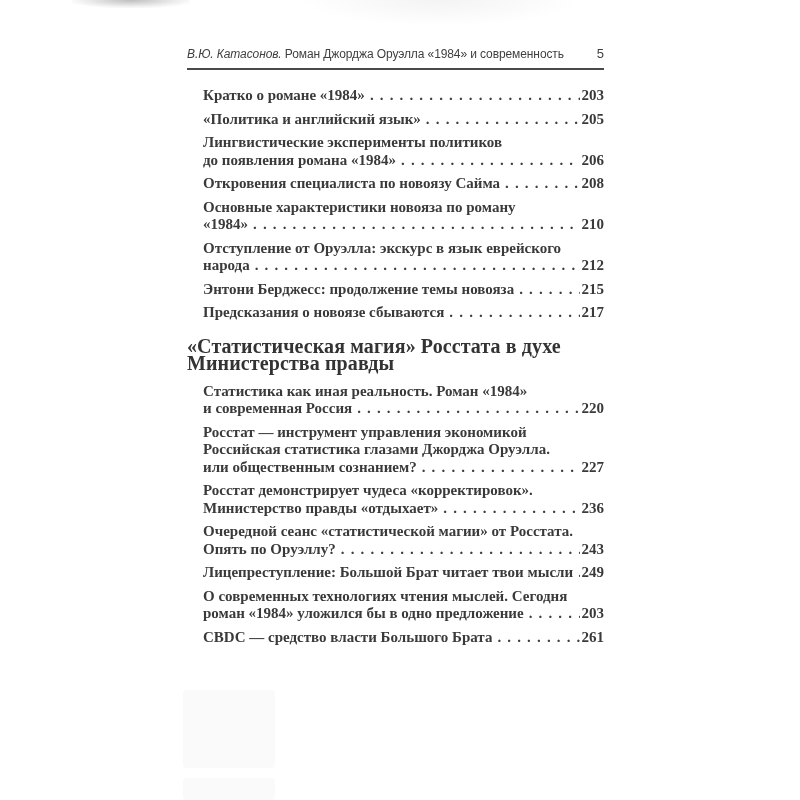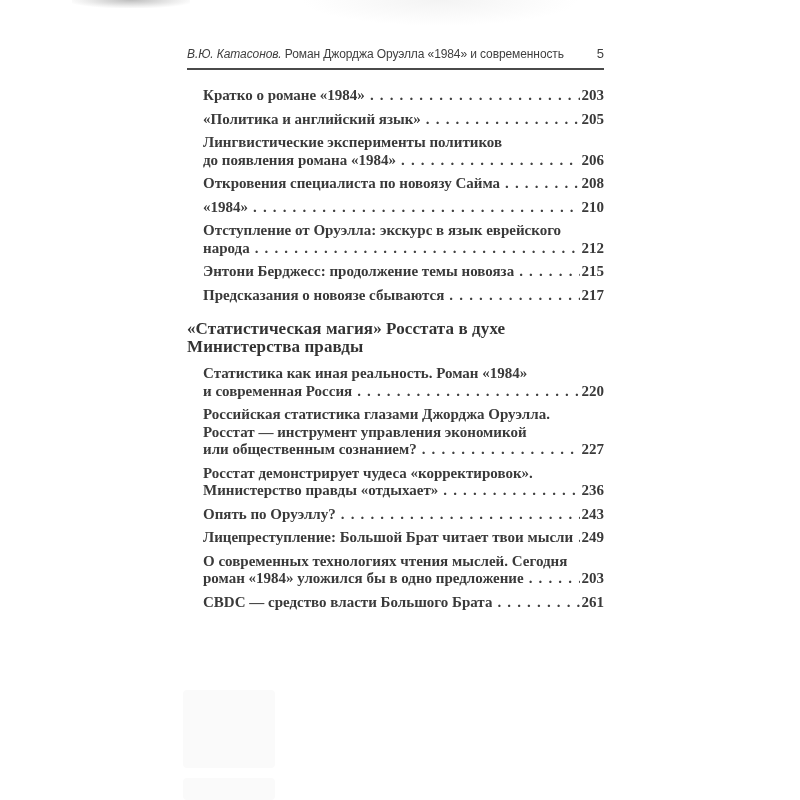--- a/index.html
+++ b/index.html
@@ -26,21 +26,21 @@
     display:flex;justify-content:space-between;align-items:flex-end;
     font-family:"Liberation Sans","DejaVu Sans",sans-serif;
     font-size:12px;line-height:14px;color:#3f3f3f;letter-spacing:-0.1px;
     padding-bottom:7px;border-bottom:2px solid #4a4a4a;
   }
   .rh-author{font-style:italic;}
   .rh-page{font-size:13px;}
 
   .toc{margin-top:17px;}
   .toc-heading{
-    font-weight:bold;font-size:17px;line-height:17.5px;color:#333333;
+    font-weight:bold;font-size:20px;line-height:17.5px;color:#333333;
     margin:16px 0 10px 0;letter-spacing:0.1px;
   }
   .toc-heading .hline{display:block;}
   .toc-entry{margin:0 0 6px 16px;font-size:15px;line-height:17.5px;font-weight:bold;}
   .toc-entry .line{white-space:nowrap;}
   .lastline{display:flex;align-items:baseline;}
   .lastline .ltext{white-space:nowrap;flex:0 1 auto;overflow:hidden;}
   .dots{
     flex:1 1 0;min-width:0;overflow:hidden;white-space:nowrap;
     margin:0 2px 0 5px;letter-spacing:1.2px;color:#3f3f3f;
@@ -89,20 +89,21 @@
           </div>
         </div>
         <div class="toc-entry">
           <div class="lastline">
             <span class="ltext">Откровения специалиста по новоязу Сайма</span>
             <span class="dots">. . . . . . . . . . . . . . . . . . . . . . . . . . . . . . . . . . . . . . . . . . . . . . . . . . . . . . . . . . . . . . . . . . . . . . </span>
             <span class="pagenum">208</span>
           </div>
         </div>
         <div class="toc-entry">
+          <div class="line">Основные характеристики новояза по роману</div>
           <div class="lastline">
             <span class="ltext">«1984»</span>
             <span class="dots">. . . . . . . . . . . . . . . . . . . . . . . . . . . . . . . . . . . . . . . . . . . . . . . . . . . . . . . . . . . . . . . . . . . . . . </span>
             <span class="pagenum">210</span>
           </div>
         </div>
         <div class="toc-entry">
           <div class="line">Отступление от Оруэлла: экскурс в язык еврейского</div>
           <div class="lastline">
             <span class="ltext">народа</span>
@@ -130,37 +131,38 @@
         </div>
         <div class="toc-entry">
           <div class="line">Статистика как иная реальность. Роман «1984»</div>
           <div class="lastline">
             <span class="ltext">и современная Россия</span>
             <span class="dots">. . . . . . . . . . . . . . . . . . . . . . . . . . . . . . . . . . . . . . . . . . . . . . . . . . . . . . . . . . . . . . . . . . . . . . </span>
             <span class="pagenum">220</span>
           </div>
         </div>
         <div class="toc-entry">
+          <div class="line">Росстат — инструмент управления экономикой</div>
           <div class="line">Российская статистика глазами Джорджа Оруэлла.</div>
-          <div class="line">Росстат — инструмент управления экономикой</div>
           <div class="lastline">
             <span class="ltext">или общественным сознанием?</span>
             <span class="dots">. . . . . . . . . . . . . . . . . . . . . . . . . . . . . . . . . . . . . . . . . . . . . . . . . . . . . . . . . . . . . . . . . . . . . . </span>
             <span class="pagenum">227</span>
           </div>
         </div>
         <div class="toc-entry">
           <div class="line">Росстат демонстрирует чудеса «корректировок».</div>
           <div class="lastline">
             <span class="ltext">Министерство правды «отдыхает»</span>
             <span class="dots">. . . . . . . . . . . . . . . . . . . . . . . . . . . . . . . . . . . . . . . . . . . . . . . . . . . . . . . . . . . . . . . . . . . . . . </span>
             <span class="pagenum">236</span>
           </div>
         </div>
         <div class="toc-entry">
+          <div class="line">Очередной сеанс «статистической магии» от Росстата.</div>
           <div class="lastline">
             <span class="ltext">Опять по Оруэллу?</span>
             <span class="dots">. . . . . . . . . . . . . . . . . . . . . . . . . . . . . . . . . . . . . . . . . . . . . . . . . . . . . . . . . . . . . . . . . . . . . . </span>
             <span class="pagenum">243</span>
           </div>
         </div>
         <div class="toc-entry">
           <div class="lastline">
             <span class="ltext">Лицепреступление: Большой Брат читает твои мысли</span>
             <span class="dots">. . . . . . . . . . . . . . . . . . . . . . . . . . . . . . . . . . . . . . . . . . . . . . . . . . . . . . . . . . . . . . . . . . . . . . </span>

